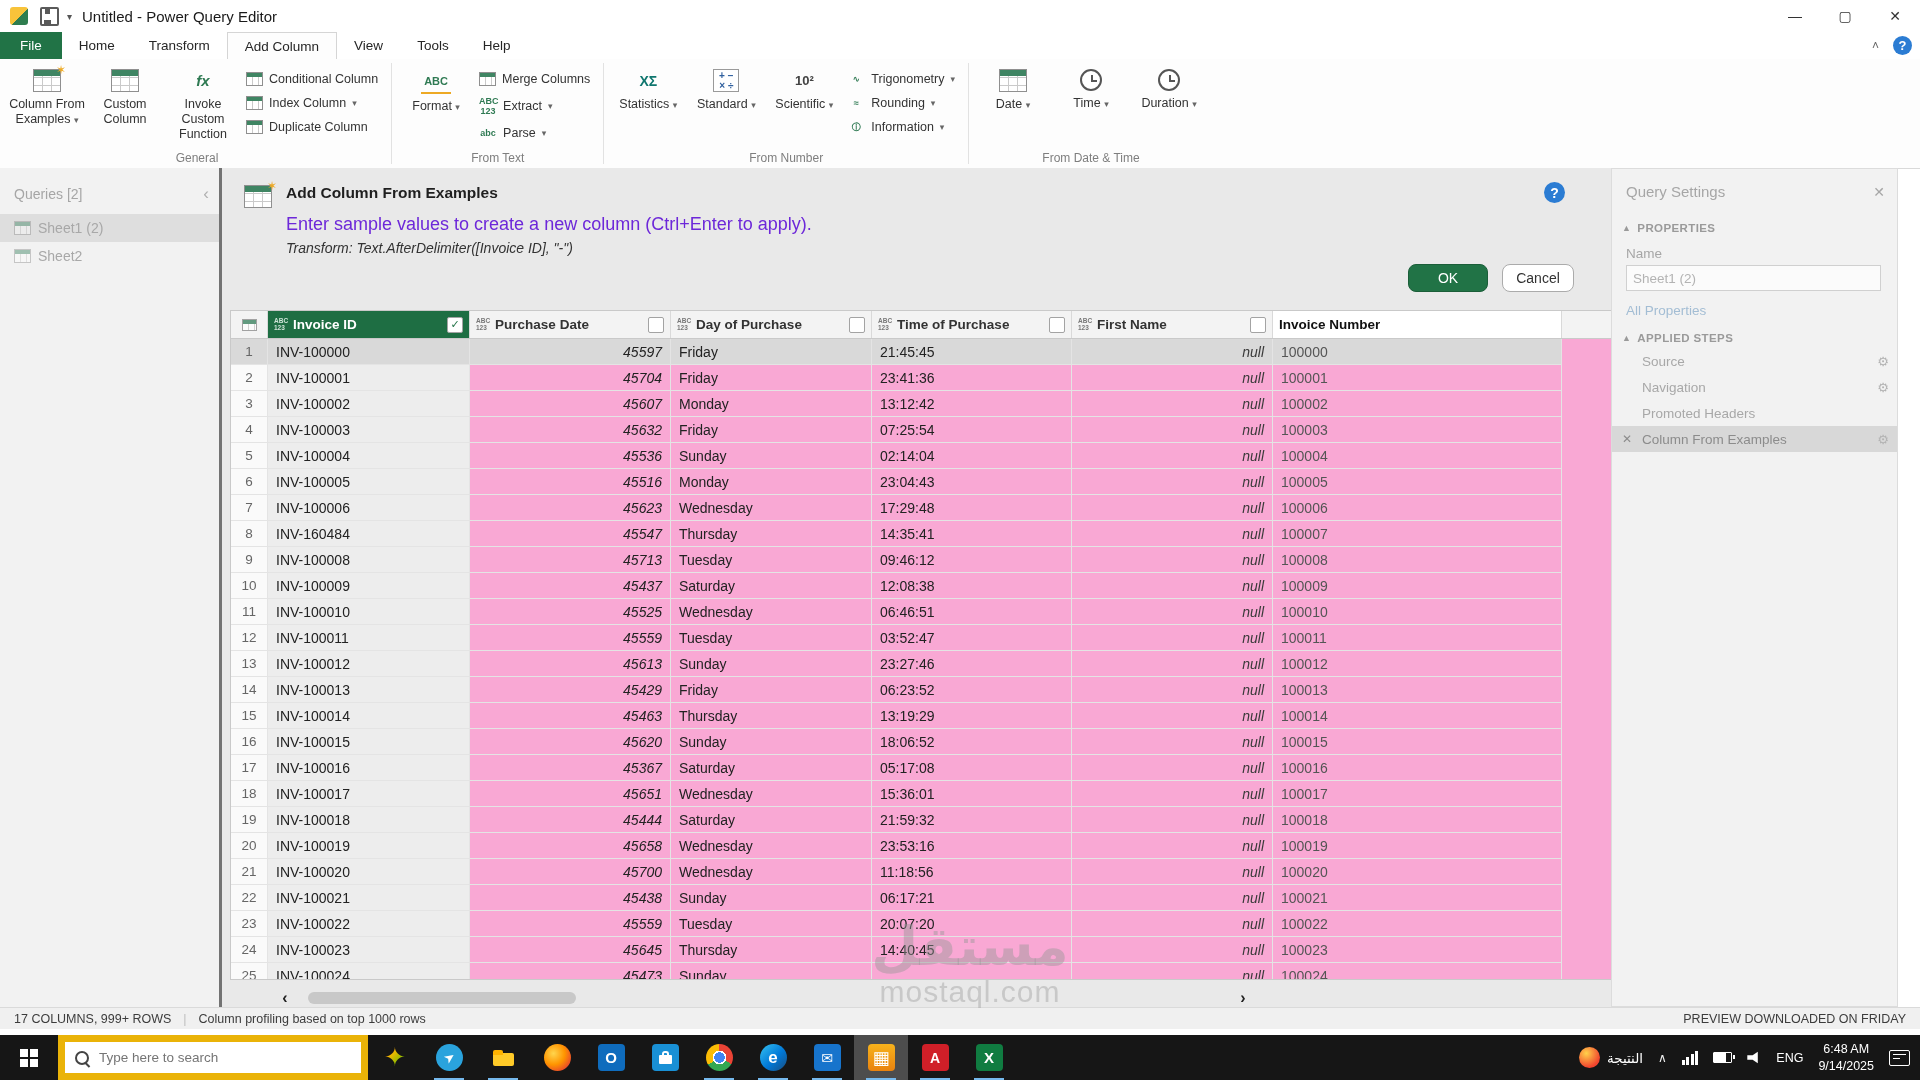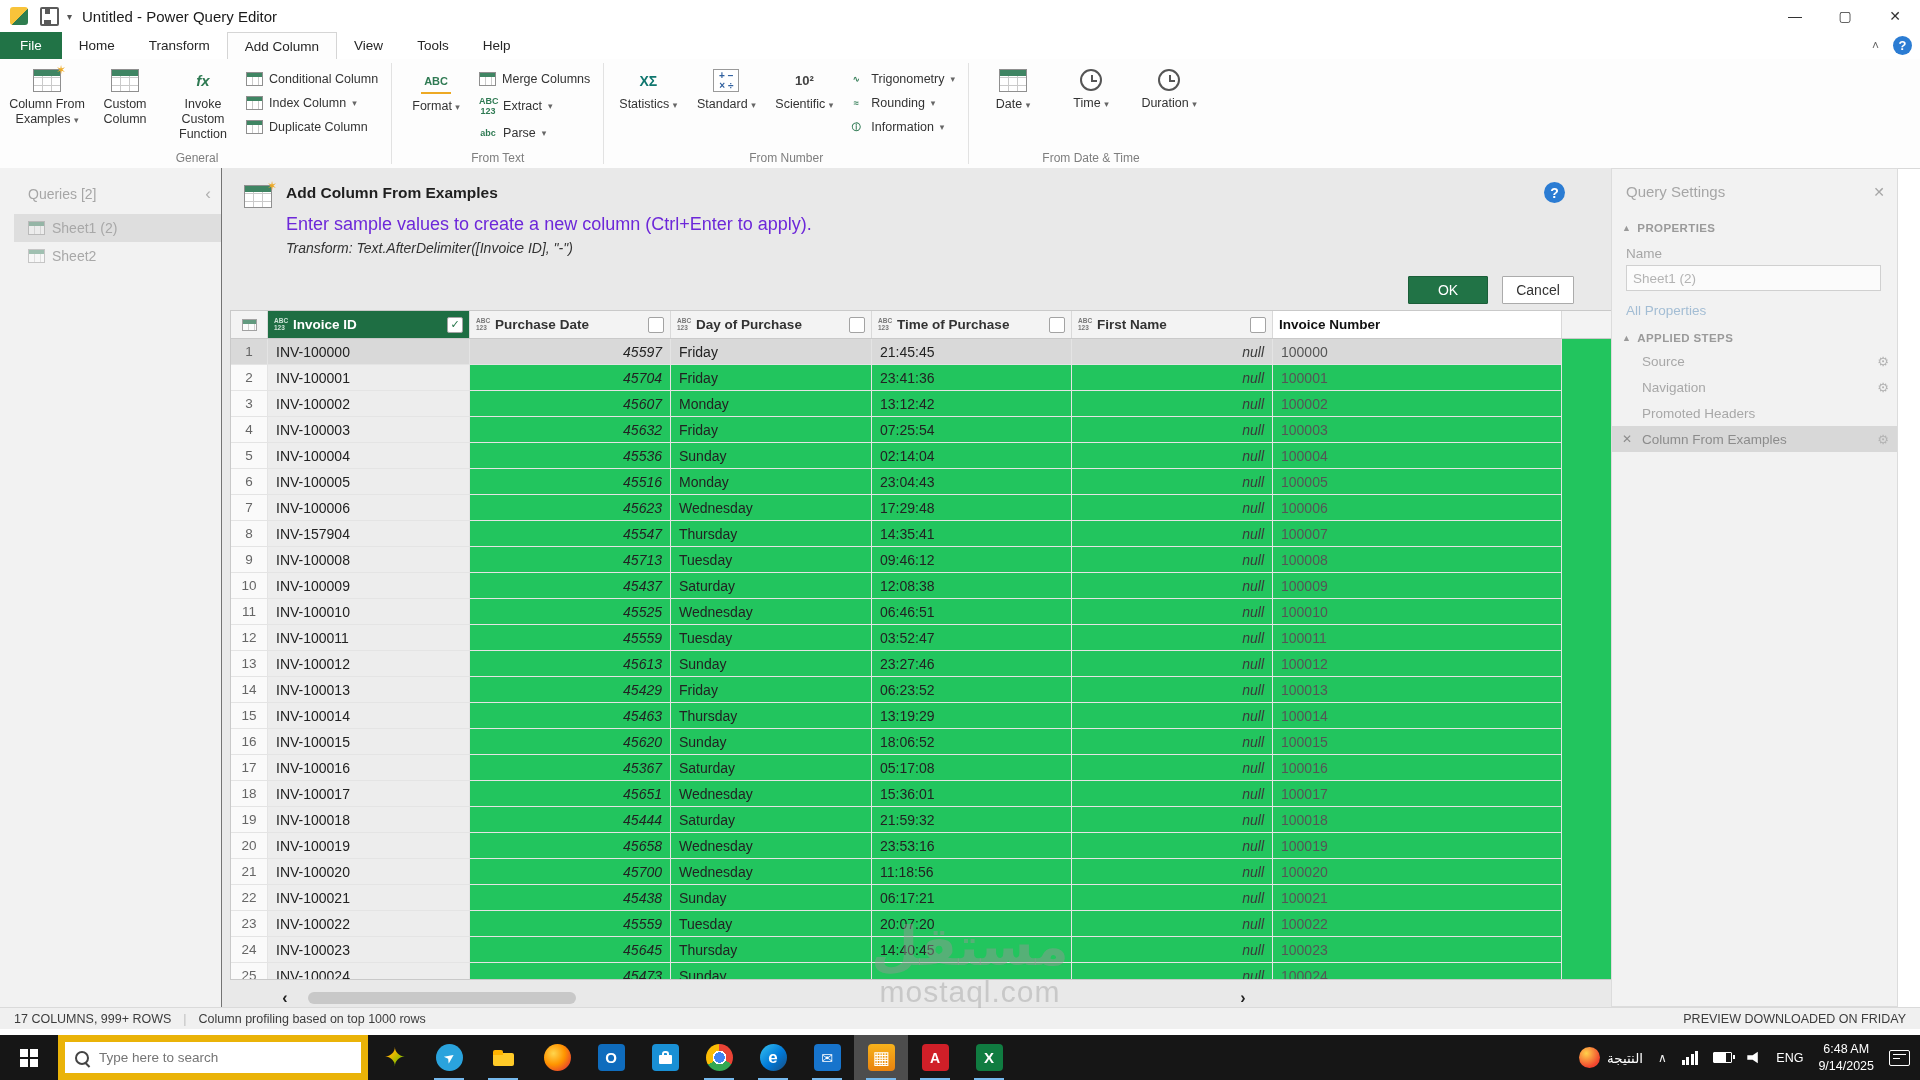--- a/index.html
+++ b/index.html
@@ -69,43 +69,43 @@
   .ic-clock{width:22px;height:22px;border:2px solid #555;border-radius:50%;position:relative;box-sizing:border-box;background:#fff;}
   .ic-clock::before{content:"";position:absolute;left:9px;top:4px;width:2px;height:6px;background:#555;}
   .ic-clock::after{content:"";position:absolute;left:9px;top:9px;width:6px;height:2px;background:#555;}
   .ric-sm{width:17px;height:14px;border:1px solid #8f8f8f;box-sizing:border-box;flex:none;background:
     linear-gradient(#3f8563,#3f8563) 0 0/100% 4px no-repeat,
     repeating-linear-gradient(to right,transparent 0 5px,#cacaca 5px 6px),#fff;}
   .ric-txt{font-size:9px;font-weight:bold;color:#2f7a53;width:18px;text-align:center;flex:none;}
 
   
   .sidebar{position:absolute;left:0;top:168px;width:222px;bottom:73px;background:#f2f2f2;
-    border-right:1px solid #737373;box-sizing:border-box;padding-left:14px;}
+    border-right:3px solid #737373;box-sizing:border-box;}
   .sb-head{display:flex;align-items:center;padding:16px 10px 10px 14px;font-size:14px;color:#a6a6a6;}
   .sb-collapse{margin-left:auto;color:#b0b0b0;font-size:17px;}
   .q-item{height:28px;display:flex;align-items:center;gap:7px;padding-left:14px;
     font-size:14px;color:#a8a8a8;}
   .q-item.sel{background:#dedede;}
   .q-item .ric-sm{opacity:.45;}
 
   
   .content{position:absolute;left:222px;top:168px;width:1389px;bottom:73px;background:#e9e9e9;}
   .dlg-icon{position:absolute;left:22px;top:17px;}
   .dlg-title{position:absolute;left:64px;top:16px;font-size:15.5px;font-weight:bold;color:#1f1f1f;}
   .dlg-desc{position:absolute;left:64px;top:46px;font-size:18px;color:#6d28d9;}
   .dlg-transform{position:absolute;left:64px;top:72px;font-size:14px;font-style:italic;color:#333;}
   .dlg-help{position:absolute;right:46px;top:14px;width:21px;height:21px;border-radius:50%;
     background:#2b7cd3;color:#fff;font-weight:bold;font-size:14px;display:flex;align-items:center;justify-content:center;}
-  .btn{position:absolute;top:96px;height:28px;font-size:14px;border-radius:1px;
-    display:flex;align-items:center;justify-content:center;font-family:inherit;margin-top:12px;}
+  .btn{position:absolute;top:96px;height:28px;font-size:14px;border-radius:8px;
+    display:flex;align-items:center;justify-content:center;font-family:inherit;}
   .btn-ok{left:1186px;width:80px;background:#217346;color:#fff;border:1px solid #1b5e39;}
   .btn-cancel{left:1280px;width:72px;background:#fff;color:#333;border:1px solid #ababab;}
 
   
-  .tablebox{position:absolute;left:8px;top:142px;width:1612px;height:670px;background:#22c55e;
+  .tablebox{position:absolute;left:8px;top:142px;width:1612px;height:670px;background:#f9a8d4;
     border:1px solid #c9c9c9;box-sizing:border-box;overflow:hidden;}
   .thead{display:flex;height:27px;border-bottom:1px solid #c9c9c9;background:#f3f3f3;}
   .th{display:flex;align-items:center;gap:5px;padding:0 6px;font-size:13.5px;font-weight:bold;
     color:#333;border-right:1px solid #d9d9d9;box-sizing:border-box;}
   .th .lbl{overflow:hidden;white-space:nowrap;}
   .typeic{display:flex;flex-direction:column;line-height:1;font-size:6.5px;color:#777;font-weight:bold;flex:none;}
   .cb{width:14px;height:14px;background:#fff;border:1px solid #a3a3a3;border-radius:2px;
     margin-left:auto;flex:none;display:flex;align-items:center;justify-content:center;}
   .cb.checked::before{content:"✓";font-size:11px;color:#217346;font-weight:bold;}
   .th.sel{background:#1e6e43;color:#fff;}
@@ -508,21 +508,21 @@
     <div class="cell c-num">7</div>
     <div class="cell c-invoice">INV-100006</div>
     <div class="cell c-date">45623</div>
     <div class="cell c-day">Wednesday</div>
     <div class="cell c-time">17:29:48</div>
     <div class="cell c-first">null</div>
     <div class="cell c-new">100006</div>
   </div>
           <div class="trow">
     <div class="cell c-num">8</div>
-    <div class="cell c-invoice">INV-157904</div>
+    <div class="cell c-invoice">INV-160484</div>
     <div class="cell c-date">45547</div>
     <div class="cell c-day">Thursday</div>
     <div class="cell c-time">14:35:41</div>
     <div class="cell c-first">null</div>
     <div class="cell c-new">100007</div>
   </div>
           <div class="trow">
     <div class="cell c-num">9</div>
     <div class="cell c-invoice">INV-100008</div>
     <div class="cell c-date">45713</div>

